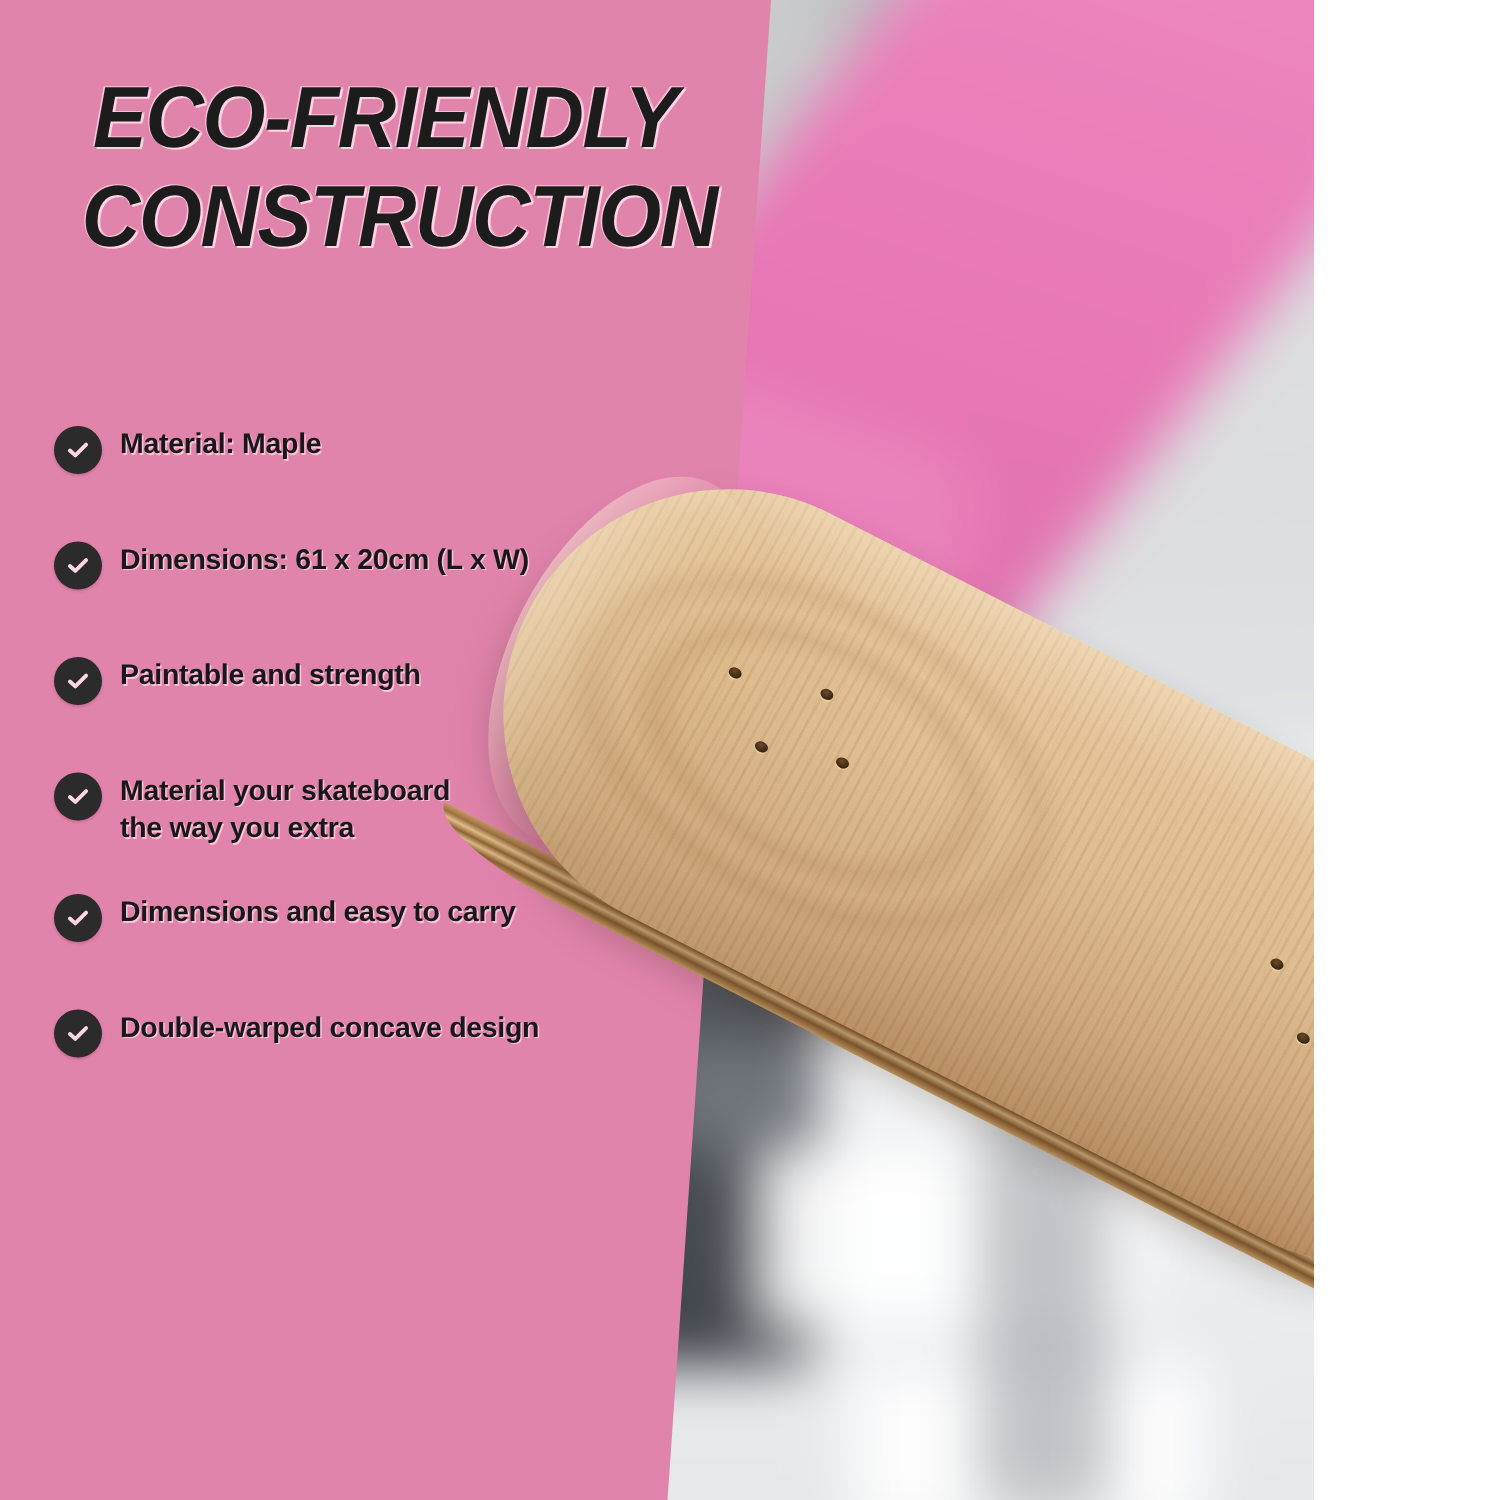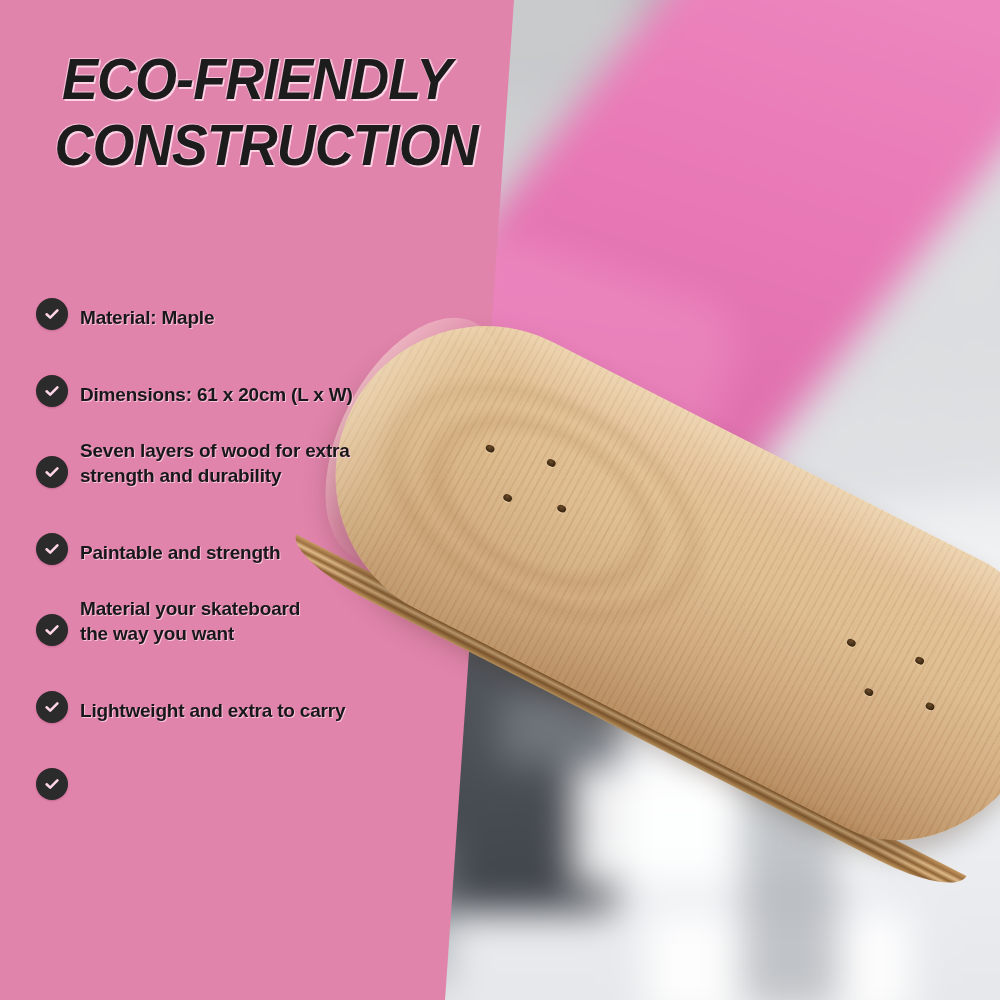--- a/index.html
+++ b/index.html
@@ -3,21 +3,21 @@
 <meta charset="utf-8">
 <title>Eco-Friendly Construction</title>
 <style>
   * { margin:0; padding:0; box-sizing:border-box; }
   html,body { width:1000px; height:1000px; overflow:hidden; }
   body {
     font-family:"Liberation Sans", sans-serif;
     background:#ffffff;
     position:relative;
   }
-  #stage { position:absolute; inset:0; width:1000px; height:1000px; overflow:hidden; }
+  #stage { position:absolute; inset:0; width:876px; height:1000px; overflow:hidden; }
 
   
   .photo { position:absolute; inset:0; overflow:hidden; background:#e9eaec; }
   .photo-inner { position:absolute; inset:-60px; filter:blur(17px); transform:scale(1.08); }
 
   .bg-ceiling {
     position:absolute; left:0; top:0; width:100%; height:46%;
     background:
       linear-gradient(180deg,#b9bbbd 0%, #c3c5c7 40%, #cfd1d3 75%, #dddfe1 100%);
   }
@@ -170,21 +170,21 @@
     white-space:nowrap;
   }
   .title .l1 { display:block; }
   .title .l2 { display:block; margin-left:-8px; }
 
   
   .features {
     position:absolute; left:36px; top:284px; width:400px; z-index:20;
   }
   .feature {
-    display:flex; align-items:flex-end;
+    display:flex; align-items:flex-start;
     min-height:46px;
     margin-bottom:31px;
   }
   .feature:last-child { margin-bottom:0; }
   .check-badge {
     flex:0 0 auto;
     width:32px; height:32px; border-radius:50%;
     background:#2b2b2b;
     display:flex; align-items:center; justify-content:center;
     box-shadow:0 1px 2px rgba(120,40,75,0.3);
@@ -282,69 +282,61 @@
       <span class="check-badge">
         <svg width="18" height="18" viewBox="0 0 18 18" aria-hidden="true">
           <path d="M3.6 9.3 L7.2 12.6 L14.4 5.4" fill="none" stroke="#ffd6e8" stroke-width="2.6" stroke-linecap="round" stroke-linejoin="round"></path>
         </svg>
       </span>
       <span class="feature-text">
         <span class="ln">Dimensions: 61 x 20cm (L x W)</span>
       </span>
     </div>
 
-    <div class="feature">
-      <span class="check-badge">
-        <svg width="18" height="18" viewBox="0 0 18 18" aria-hidden="true">
-          <path d="M3.6 9.3 L7.2 12.6 L14.4 5.4" fill="none" stroke="#ffd6e8" stroke-width="2.6" stroke-linecap="round" stroke-linejoin="round"></path>
-        </svg>
-      </span>
-      <span class="feature-text">
-        <span class="ln">Seven layers of wood for extra</span>
-        <span class="ln">strength and durability</span>
-      </span>
-    </div>
 
     <div class="feature">
       <span class="check-badge">
         <svg width="18" height="18" viewBox="0 0 18 18" aria-hidden="true">
           <path d="M3.6 9.3 L7.2 12.6 L14.4 5.4" fill="none" stroke="#ffd6e8" stroke-width="2.6" stroke-linecap="round" stroke-linejoin="round"></path>
         </svg>
       </span>
       <span class="feature-text">
         <span class="ln">Paintable and strength</span>
       </span>
     </div>
 
     <div class="feature">
       <span class="check-badge">
         <svg width="18" height="18" viewBox="0 0 18 18" aria-hidden="true">
           <path d="M3.6 9.3 L7.2 12.6 L14.4 5.4" fill="none" stroke="#ffd6e8" stroke-width="2.6" stroke-linecap="round" stroke-linejoin="round"></path>
         </svg>
       </span>
       <span class="feature-text">
         <span class="ln">Material your skateboard</span>
-        <span class="ln">the way you want</span>
-      </span>
-    </div>
-
-    <div class="feature">
-      <span class="check-badge">
-        <svg width="18" height="18" viewBox="0 0 18 18" aria-hidden="true">
-          <path d="M3.6 9.3 L7.2 12.6 L14.4 5.4" fill="none" stroke="#ffd6e8" stroke-width="2.6" stroke-linecap="round" stroke-linejoin="round"></path>
-        </svg>
-      </span>
-      <span class="feature-text">
-        <span class="ln">Lightweight and extra to carry</span>
-      </span>
-    </div>
-
-    <div class="feature">
-      <span class="check-badge">
-        <svg width="18" height="18" viewBox="0 0 18 18" aria-hidden="true">
-          <path d="M3.6 9.3 L7.2 12.6 L14.4 5.4" fill="none" stroke="#ffd6e8" stroke-width="2.6" stroke-linecap="round" stroke-linejoin="round"></path>
-        </svg>
+        <span class="ln">the way you extra</span>
+      </span>
+    </div>
+
+    <div class="feature">
+      <span class="check-badge">
+        <svg width="18" height="18" viewBox="0 0 18 18" aria-hidden="true">
+          <path d="M3.6 9.3 L7.2 12.6 L14.4 5.4" fill="none" stroke="#ffd6e8" stroke-width="2.6" stroke-linecap="round" stroke-linejoin="round"></path>
+        </svg>
+      </span>
+      <span class="feature-text">
+        <span class="ln">Dimensions and easy to carry</span>
+      </span>
+    </div>
+
+    <div class="feature">
+      <span class="check-badge">
+        <svg width="18" height="18" viewBox="0 0 18 18" aria-hidden="true">
+          <path d="M3.6 9.3 L7.2 12.6 L14.4 5.4" fill="none" stroke="#ffd6e8" stroke-width="2.6" stroke-linecap="round" stroke-linejoin="round"></path>
+        </svg>
+      </span>
+      <span class="feature-text">
+        <span class="ln">Double-warped concave design</span>
       </span>
     </div>
 
   </div>
 
 </div>
 
 </body></html>

